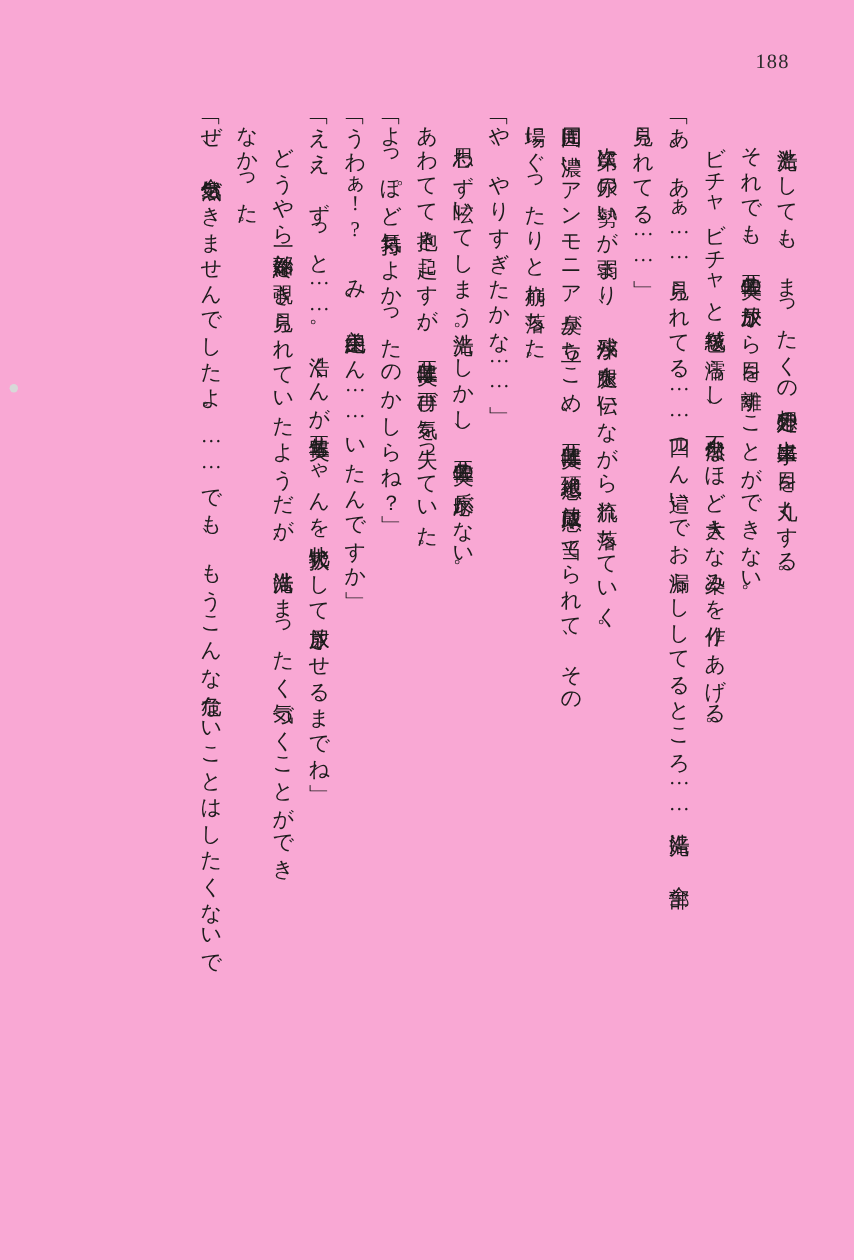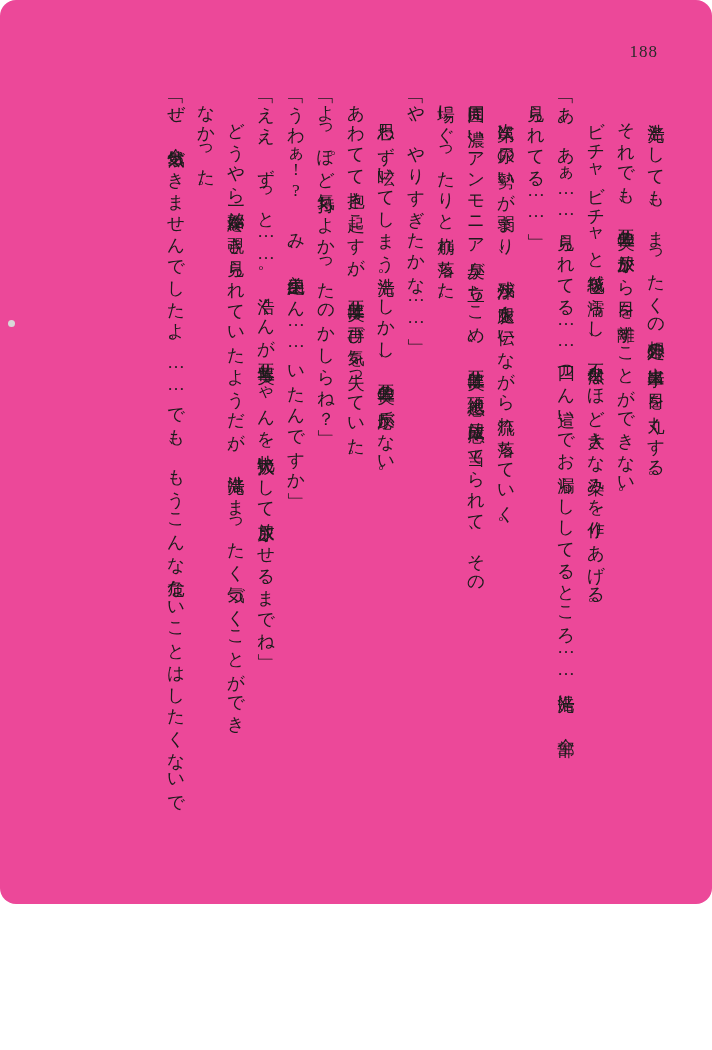--- a/index.html
+++ b/index.html
@@ -3,26 +3,25 @@
 <meta charset="utf-8">
 <style>
   html, body {
     margin: 0;
     padding: 0;
     background: #ffffff;
   }
   .page {
     position: relative;
     width: 712px;
-    height: 904px;
-    background: #ec4899;
+    height: 1050px;
+    background: #f9a8d4;
     overflow: hidden;
     font-family: "Liberation Serif", "DejaVu Serif", serif;
     color: #1b1b1b;
-    border-radius: 16px;
   }
   .page-number {
     position: absolute;
     top: 42px;
     right: 54px;
     font-size: 17px;
     letter-spacing: 1px;
     color: #2a2a2a;
     font-family: "Liberation Serif", "DejaVu Serif", serif;
   }

